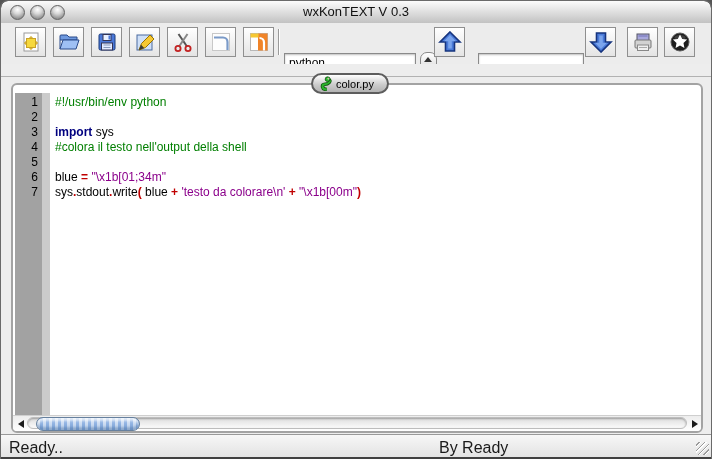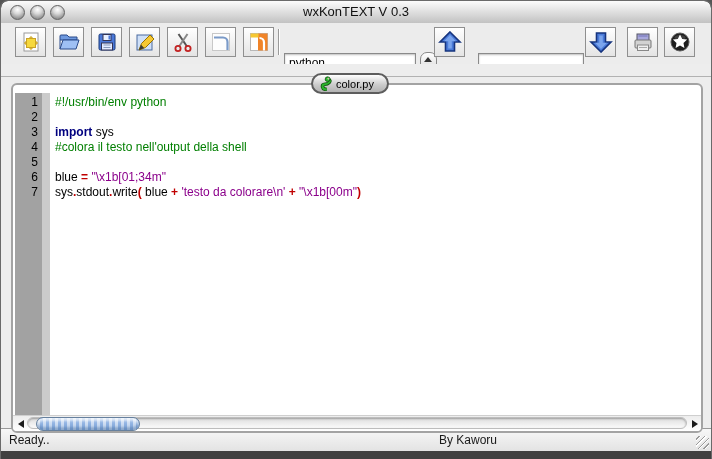--- a/index.html
+++ b/index.html
@@ -86,23 +86,23 @@
               box-shadow:inset 0 3px 3px rgba(255,255,255,.75), inset 0 -3px 3px rgba(60,100,150,.45);
               cursor:pointer; }
   .hs-left { position:absolute; left:5px; top:4px; width:0; height:0; cursor:pointer;
              border-top:4px solid transparent; border-bottom:4px solid transparent;
              border-right:6px solid #1a1a1a; }
   .hs-right { position:absolute; right:3px; top:4px; width:0; height:0; cursor:pointer;
              border-top:4px solid transparent; border-bottom:4px solid transparent;
              border-left:6px solid #1a1a1a; }
 
   
-  .statusbar { position:absolute; left:0; right:0; bottom:8px; height:22px;
+  .statusbar { position:absolute; left:0; right:0; bottom:2px; height:22px;
                background:linear-gradient(#f7f7f7,#e3e3e3);
-               border-top:1px solid #999; font-size:12px; color:#1a1a1a;text-align:center; }
+               border-top:1px solid #999; font-size:16px; color:#1a1a1a;text-align:center; }
   .sb-ready  { position:absolute; left:8px;   top:4px; }
   .sb-pos    { position:absolute; left:245px; top:4px; }
   .sb-credit { position:absolute; left:438px; top:4px; }
   .grip { position:absolute; right:2px; bottom:2px; width:13px; height:13px; cursor:nwse-resize;
           background:repeating-linear-gradient(135deg, rgba(0,0,0,0) 0 2px, #9a9a9a 2px 3px, #ffffff 3px 4px); }
 </style>
 </head>
 <body>
 
 <div class="window">
@@ -259,17 +259,17 @@
       <span class="hs-left"></span>
       <div class="hs-track">
         <div class="hs-thumb"></div>
       </div>
       <span class="hs-right"></span>
     </div>
   </div>
 
   <div class="statusbar">
     <span class="sb-ready">Ready..</span>
-    <span class="sb-credit">By Kaworu</span>
+    <span class="sb-credit">By Ready</span>
     <div class="grip"></div>
   </div>
 
 </div>
 
 </body></html>

